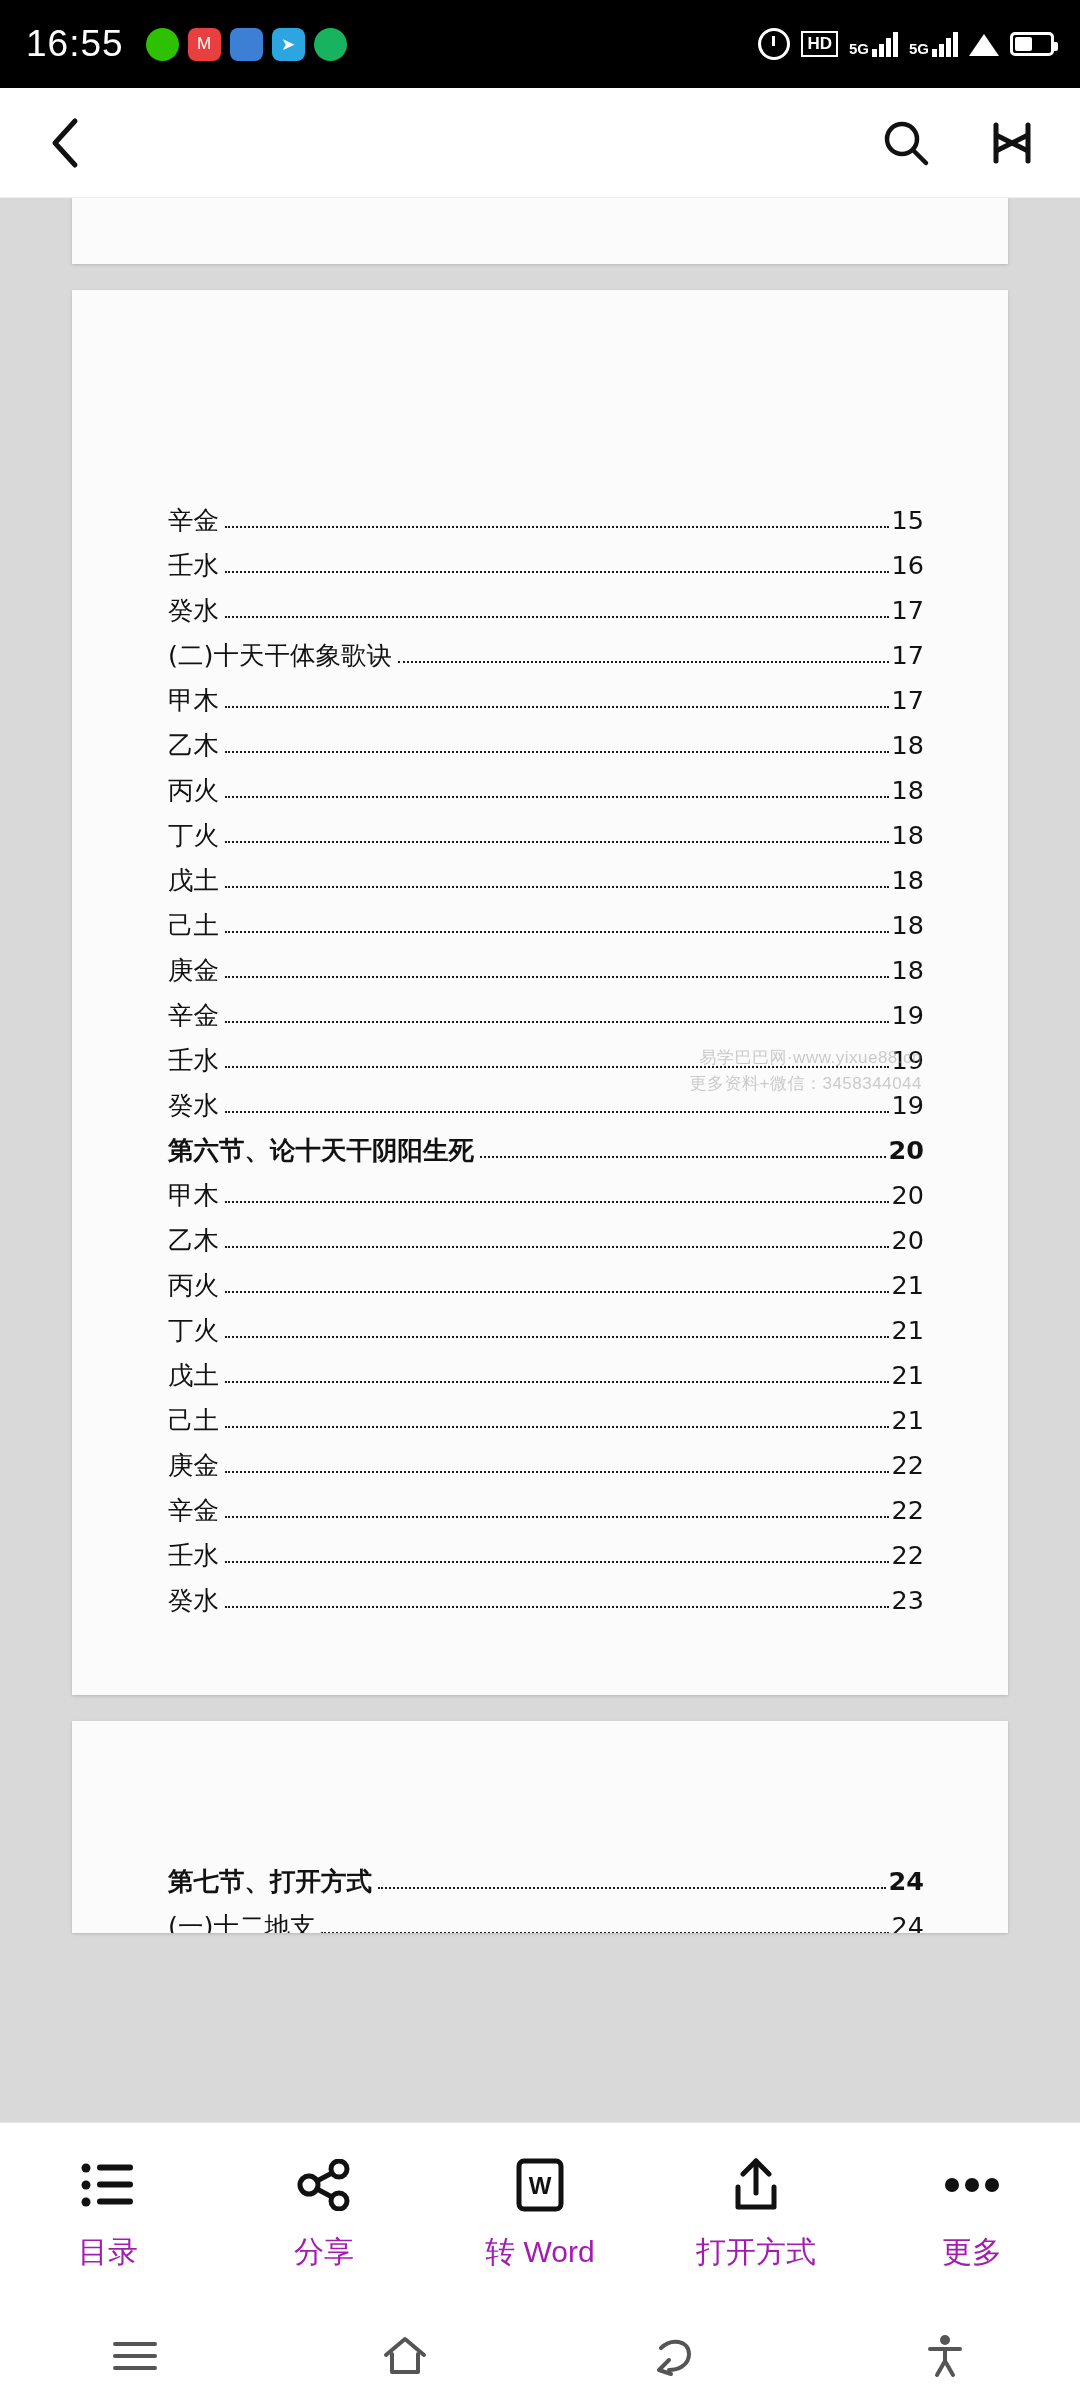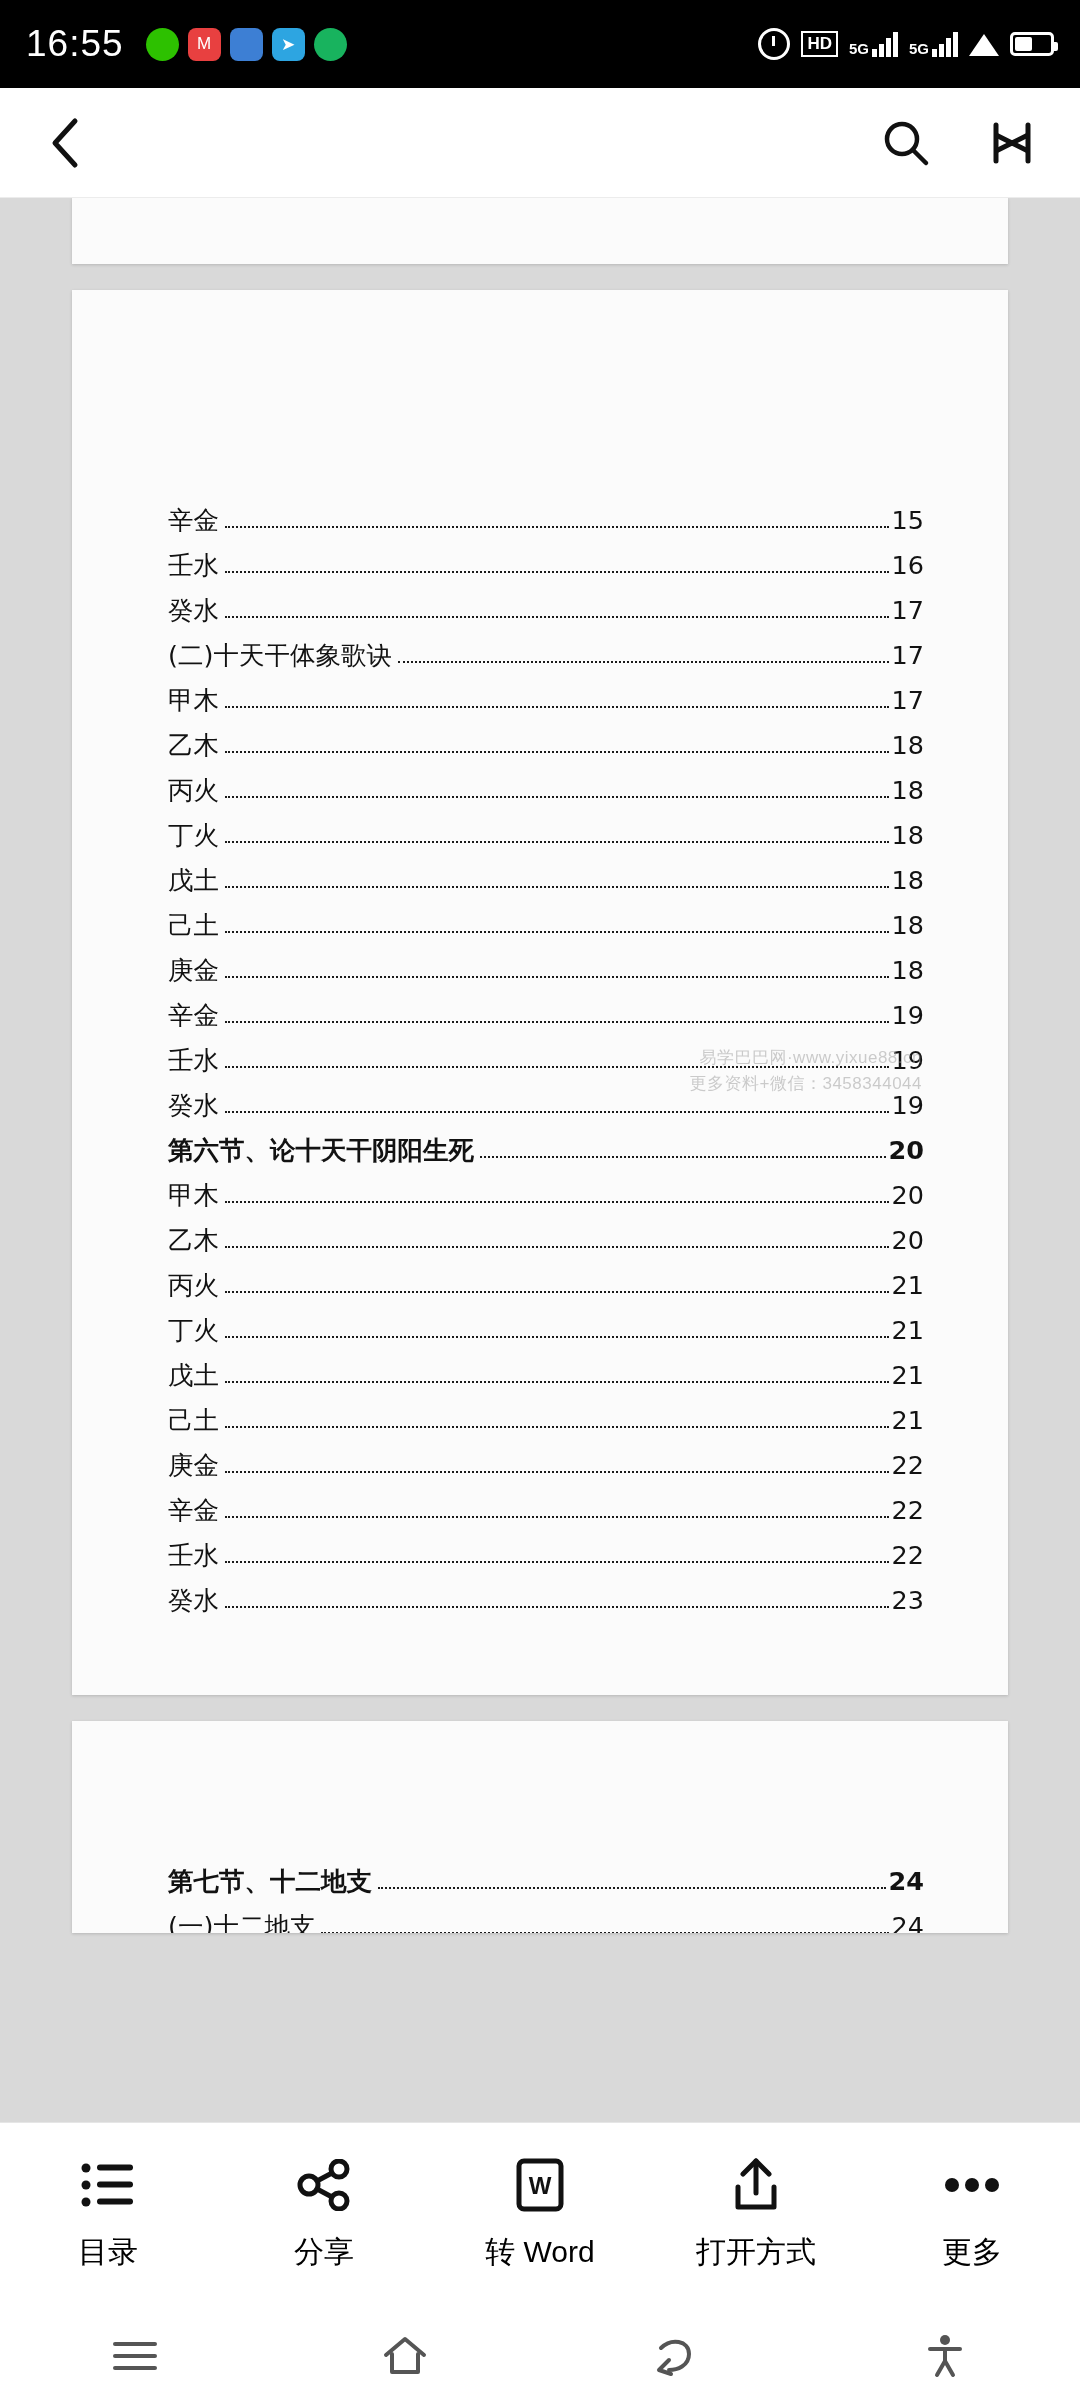--- a/index.html
+++ b/index.html
@@ -200,21 +200,21 @@
     display: flex;
     flex-direction: column;
     align-items: center;
     justify-content: center;
     gap: 16px;
     width: 180px;
     cursor: pointer;
   }
   .tool-label {
     font-size: 30px;
-    color: #000000;
+    color: #a21caf;
   }
   .tool-ic { height: 62px; display: flex; align-items: center; justify-content: center; }
 
   
   .navbar {
     height: 104px;
     background: #fff;
     display: flex;
     align-items: center;
     justify-content: space-around;
@@ -428,21 +428,21 @@
         </div>
       <div class="watermark">
         <div class="wm1">易学巴巴网·www.yixue88.cn</div>
         <div class="wm2">更多资料+微信：3458344044</div>
       </div>
     </div>
 
     <div class="page page-bottom-partial">
       <div class="toc" id="toc-next">
           <div class="toc-row bold">
-            <span class="toc-label">第七节、十二地支</span>
+            <span class="toc-label">第七节、打开方式</span>
             <span class="toc-dots"></span>
             <span class="toc-page">24</span>
           </div>
           <div class="toc-row">
             <span class="toc-label">(一)十二地支</span>
             <span class="toc-dots"></span>
             <span class="toc-page">24</span>
           </div>
         </div>
     </div>

